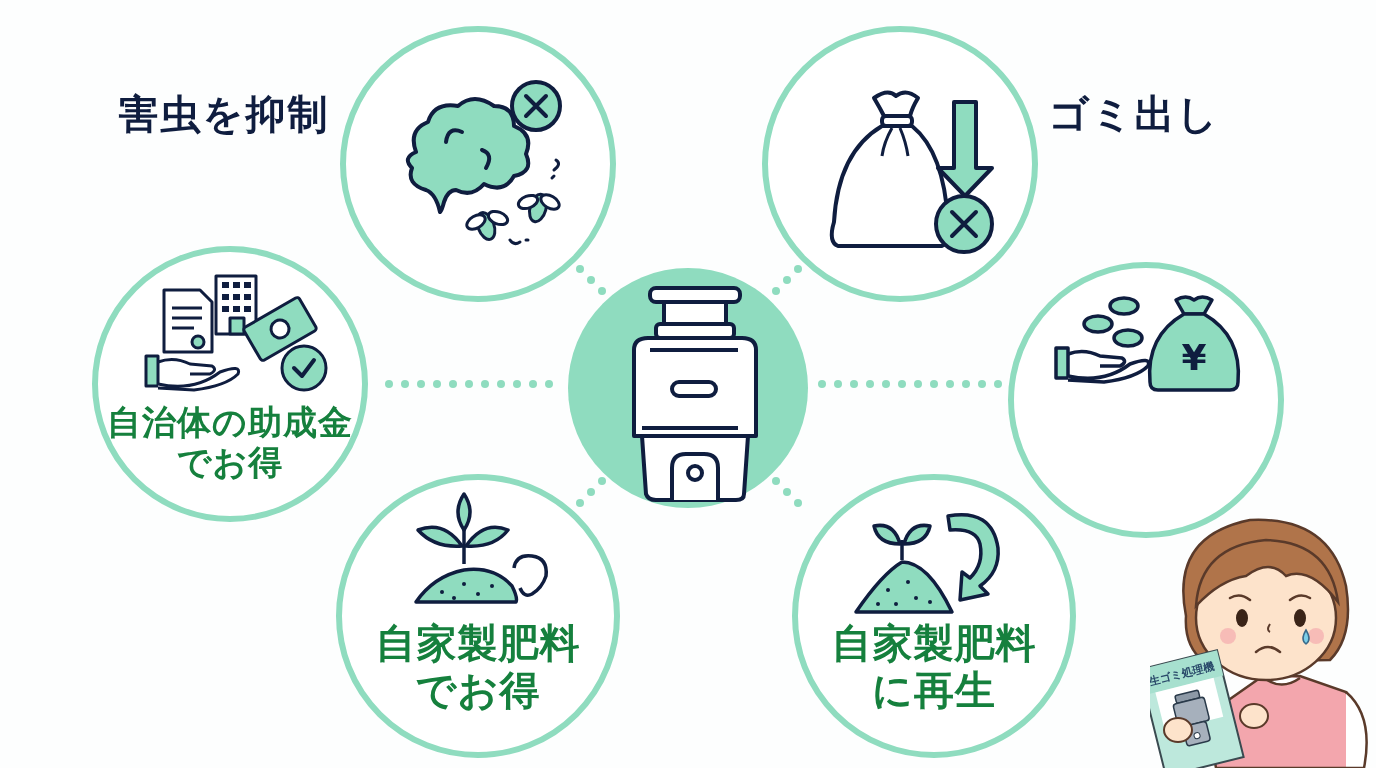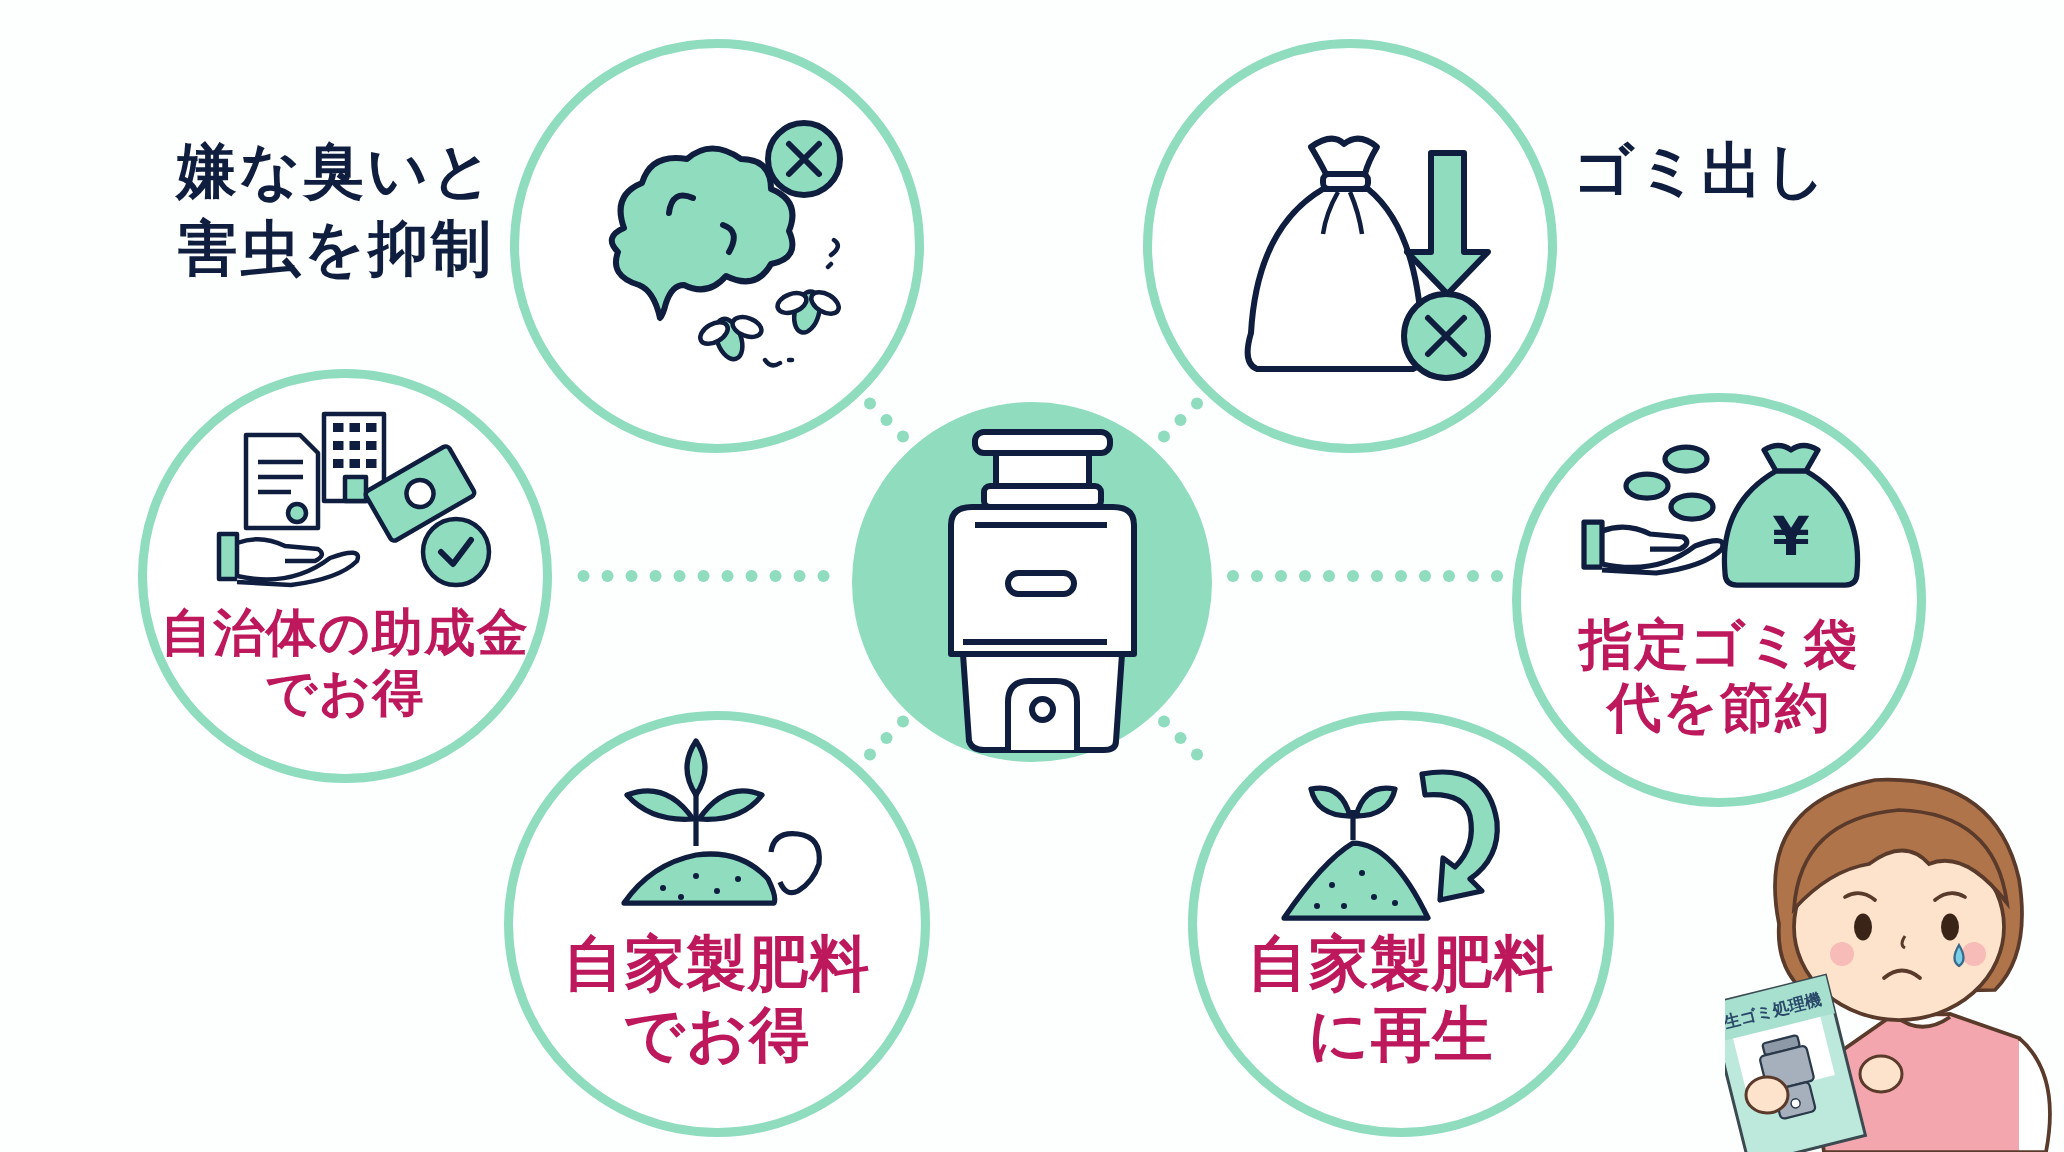--- a/index.html
+++ b/index.html
@@ -1,20 +1,20 @@
 <!DOCTYPE html>
 <html><head>
 <meta charset="utf-8">
 <style>
   html, body { margin:0; padding:0; }
   body { width:1376px; height:768px; background:#fdfefe; position:relative; overflow:hidden;
          font-family:"DejaVu Sans","Liberation Sans",sans-serif; color:#0f1d3f; }
   .circle { position:absolute; border-radius:50%; border:6px solid #8fdcbf; background:#ffffff; box-sizing:border-box; }
   .hub { position:absolute; border-radius:50%; background:#8fdcbf; }
-  .label { position:absolute; font-weight:bold; color:#be185d; text-align:center; line-height:1.18; letter-spacing:1px; }
+  .label { position:absolute; font-weight:bold; color:#15803d; text-align:center; line-height:1.18; letter-spacing:1px; }
   .label span { display:block; white-space:nowrap; }
   .outer-label { position:absolute; font-weight:bold; font-size:40px; line-height:1.3; color:#0f1d3f; text-align:center; letter-spacing:2px; }
   .outer-label span { display:block; white-space:nowrap; }
   .icon { position:absolute; }
   .dot { position:absolute; width:8px; height:8px; border-radius:50%; background:#8fdcbf; }
 </style>
 </head>
 <body>
 
 <div>
@@ -91,21 +91,20 @@
       <ellipse cx="112" cy="146" rx="10" ry="6" transform="rotate(20 112 146)"></ellipse>
       <ellipse cx="152" cy="136" rx="8" ry="14" transform="rotate(15 152 136)" fill="#8fdcbf"></ellipse>
       <ellipse cx="142" cy="130" rx="10" ry="6" transform="rotate(-20 142 130)"></ellipse>
       <ellipse cx="164" cy="130" rx="10" ry="6" transform="rotate(30 164 130)"></ellipse>
     </g>
     <path d="M170 88 Q176 92 168 98 M168 104 L166 106" stroke="#0f1d3f" stroke-width="3" fill="none" stroke-linecap="round"></path>
     <path d="M124 168 Q128 174 134 170 M140 168 L142 168" stroke="#0f1d3f" stroke-width="3" fill="none" stroke-linecap="round"></path>
   </svg>
 </div>
 <div class="outer-label" style="left:108px;top:88px;width:232px;">
-  <span>嫌な臭いと</span>
   <span>害虫を抑制</span>
 </div>
 
 <div class="circle" style="left:762px;top:26px;width:276px;height:276px;">
   <svg class="icon" style="left:40px;top:40px" width="200" height="200" viewBox="0 0 200 200">
     <path d="M66 26 Q80 16 88 24 Q98 16 110 26 Q104 36 102 44 L76 44 Q72 36 66 26 Z" fill="#ffffff" stroke="#0f1d3f" stroke-width="4" stroke-linejoin="round"></path>
     <rect x="74" y="44" width="30" height="10" rx="4" fill="#ffffff" stroke="#0f1d3f" stroke-width="4"></rect>
     <path d="M74 54 Q30 80 26 150 Q20 170 30 174 L134 174 Q144 170 140 150 Q136 80 104 54 Z" fill="#ffffff" stroke="#0f1d3f" stroke-width="4" stroke-linejoin="round"></path>
     <path d="M84 56 Q76 70 74 84 M92 56 Q98 70 100 84" stroke="#0f1d3f" stroke-width="3" fill="none"></path>
     <path d="M146 30 L168 30 L168 96 L184 96 L157 124 L130 96 L146 96 Z" fill="#8fdcbf" stroke="#0f1d3f" stroke-width="4" stroke-linejoin="round"></path>
@@ -156,24 +155,20 @@
       <ellipse cx="80" cy="16" rx="14" ry="8" fill="#8fdcbf"></ellipse>
       <ellipse cx="54" cy="34" rx="14" ry="8" fill="#8fdcbf"></ellipse>
       <ellipse cx="84" cy="48" rx="14" ry="8" fill="#8fdcbf"></ellipse>
       <rect x="12" y="58" width="12" height="30" fill="#8fdcbf"></rect>
       <path d="M24 64 Q40 58 56 66 L78 68 Q84 72 76 76 L56 76 M24 86 Q60 94 86 74 Q108 66 104 76 Q92 88 60 92 L24 90" fill="#ffffff"></path>
       <path d="M132 10 Q142 4 150 10 Q158 4 168 10 L160 24 L140 24 Z" fill="#8fdcbf"></path>
       <path d="M140 24 L160 24 Q198 46 194 92 Q194 100 186 100 L114 100 Q106 100 106 92 Q102 46 140 24 Z" fill="#8fdcbf"></path>
     </g>
     <text x="150" y="80" text-anchor="middle" font-size="36" font-weight="bold" fill="#0f1d3f" font-family="'DejaVu Sans',sans-serif">¥</text>
   </svg>
-  <div class="label" style="left:0;width:264px;top:142px;font-size:36px;">
-    <span>指定ゴミ袋</span>
-    <span>代を節約</span>
-  </div>
 </div>
 
 <div class="circle" style="left:336px;top:474px;width:284px;height:284px;">
   <svg class="icon" style="left:62px;top:10px" width="160" height="120" viewBox="0 0 160 120">
     <g stroke="#0f1d3f" stroke-width="3.5" stroke-linejoin="round">
       <path d="M60 74 L60 40" fill="none"></path>
       <path d="M60 40 Q48 22 60 4 Q72 22 60 40 Z" fill="#8fdcbf"></path>
       <path d="M58 56 Q30 58 14 40 Q40 30 58 56 Z" fill="#8fdcbf"></path>
       <path d="M62 56 Q90 58 104 40 Q80 30 62 56 Z" fill="#8fdcbf"></path>
       <path d="M12 112 Q30 86 60 80 Q90 76 108 96 Q114 108 112 112 Z" fill="#8fdcbf"></path>

